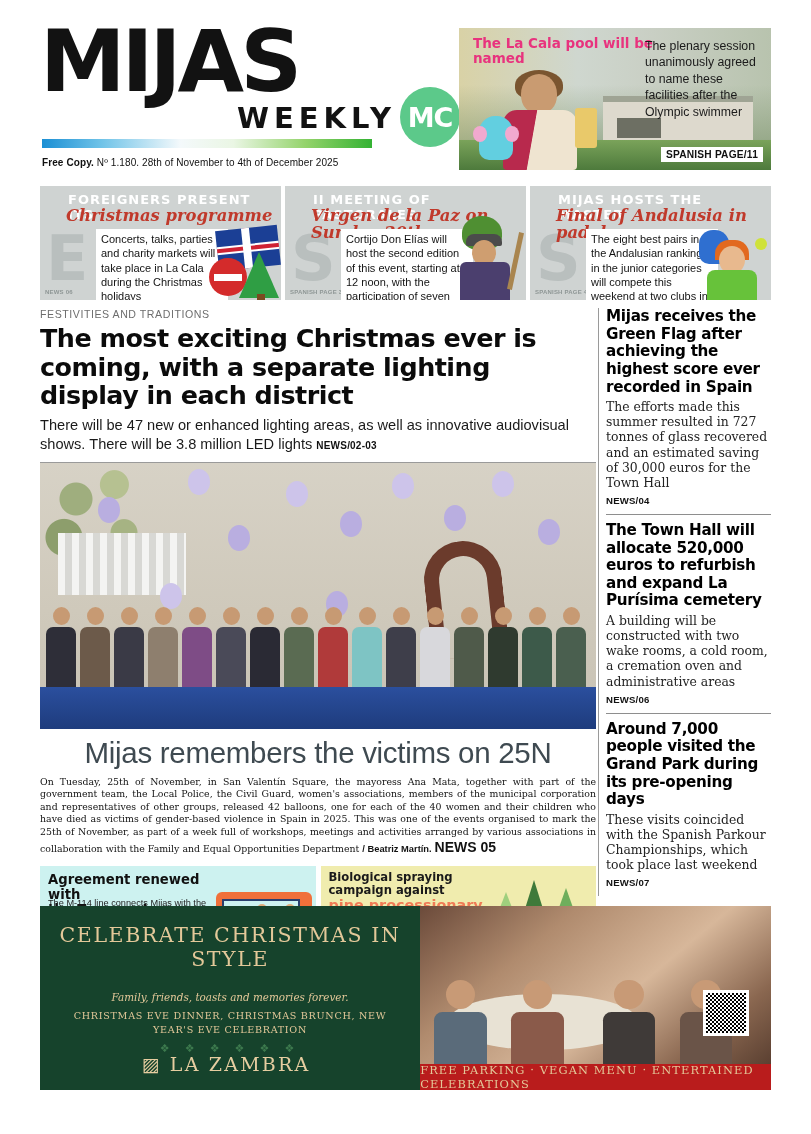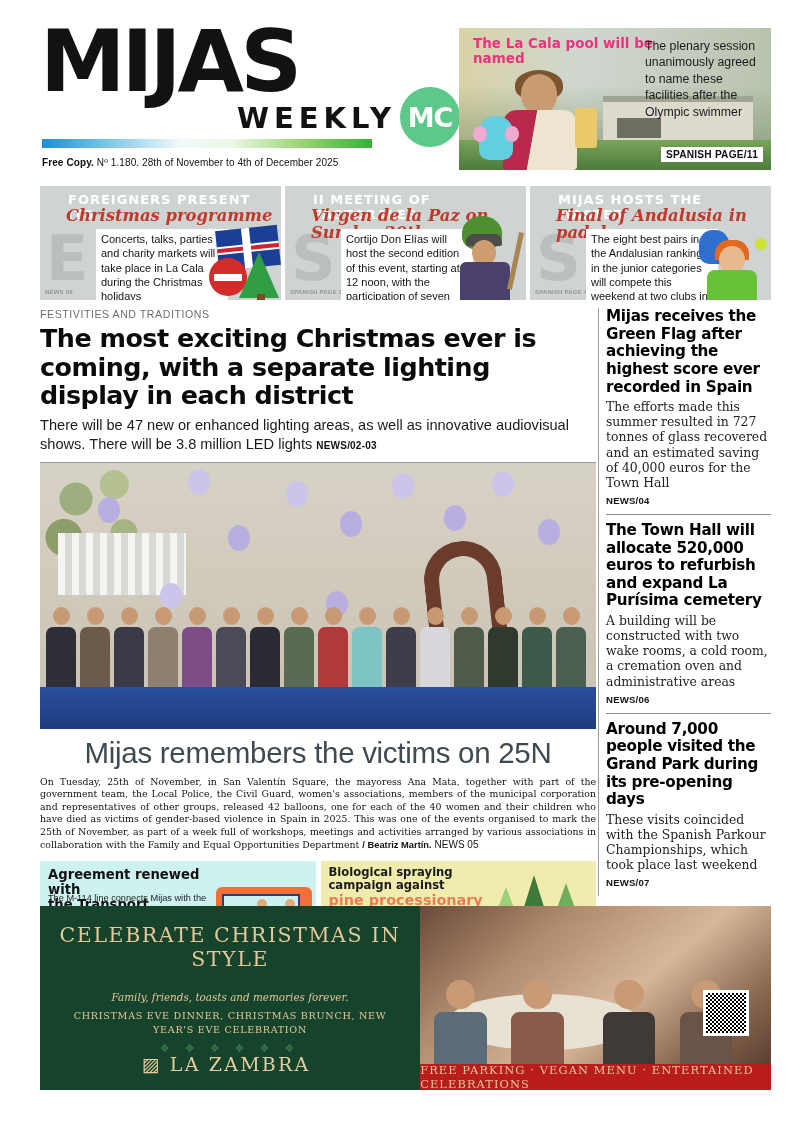--- a/index.html
+++ b/index.html
@@ -201,21 +201,21 @@
   .caption-head {
     text-align: center; font-family: "Liberation Sans", sans-serif;
     font-weight: 400; font-size: 29.5px; color: #3f4a51; line-height: 1.1;
     margin-top: 8px; letter-spacing: -0.3px;
   }
   .caption-body {
     margin-top: 6px; font-family: "DejaVu Serif", serif;
     font-size: 9.4px; line-height: 1.33; text-align: justify; color: #121212;
   }
   .caption-body b { font-family: "Liberation Sans", sans-serif; font-size: 9.3px; }
-  .caption-body .nref { font-family: "Liberation Sans", sans-serif; font-weight: 400; font-size: 10px; }
+  .caption-body .nref { font-family: "Liberation Sans", sans-serif; font-weight: 700; font-size: 14px; }
 
   
   .bteasers { margin-top: 9px; display: flex; gap: 5px; height: 78px; }
   .bteaser { position: relative; flex: 1; overflow: hidden; }
   .bt-bus { background: #cdf2f0; }
   .bt-pine { background: #f0ecae; }
   .bt-h1 { position:absolute; left:8px; top:6px; right:86px;
     font-family:"DejaVu Sans", sans-serif; font-weight:700; font-size:13.2px; line-height:1.14; color:#111; }
   .bt-hl { background:#f5ef6a; padding:0 2px; }
   .bt-body { position:absolute; left:8px; bottom:6px; right:78px; font-size:9.2px; line-height:1.3; color:#1c1c1c; }
@@ -511,21 +511,21 @@
         <div class="pine" style="right:42px; border-bottom:64px solid #3f7a3a;"></div>
         <div class="pine" style="right:10px; border-bottom:56px solid #6fae5c;"></div>
       </div>
     </div>
   </div>
 
   <div class="sidebar">
 
     <div>
       <div class="sb-head">Mijas receives the Green Flag after achieving the highest score ever recorded in Spain</div>
-      <div class="sb-body">The efforts made this summer resulted in 727 tonnes of glass recovered and an estimated saving of 40,000 euros for the Town Hall</div>
+      <div class="sb-body">The efforts made this summer resulted in 727 tonnes of glass recovered and an estimated saving of 30,000 euros for the Town Hall</div>
       <div class="sb-tag">NEWS/04</div>
     </div>
     <div class="sb-divider"></div>
 
     <div>
       <div class="sb-head">The Town Hall will allocate 520,000 euros to refurbish and expand La Purísima cemetery</div>
       <div class="sb-body">A building will be constructed with two wake rooms, a cold room, a cremation oven and administrative areas</div>
       <div class="sb-tag">NEWS/06</div>
     </div>
     <div class="sb-divider"></div>

